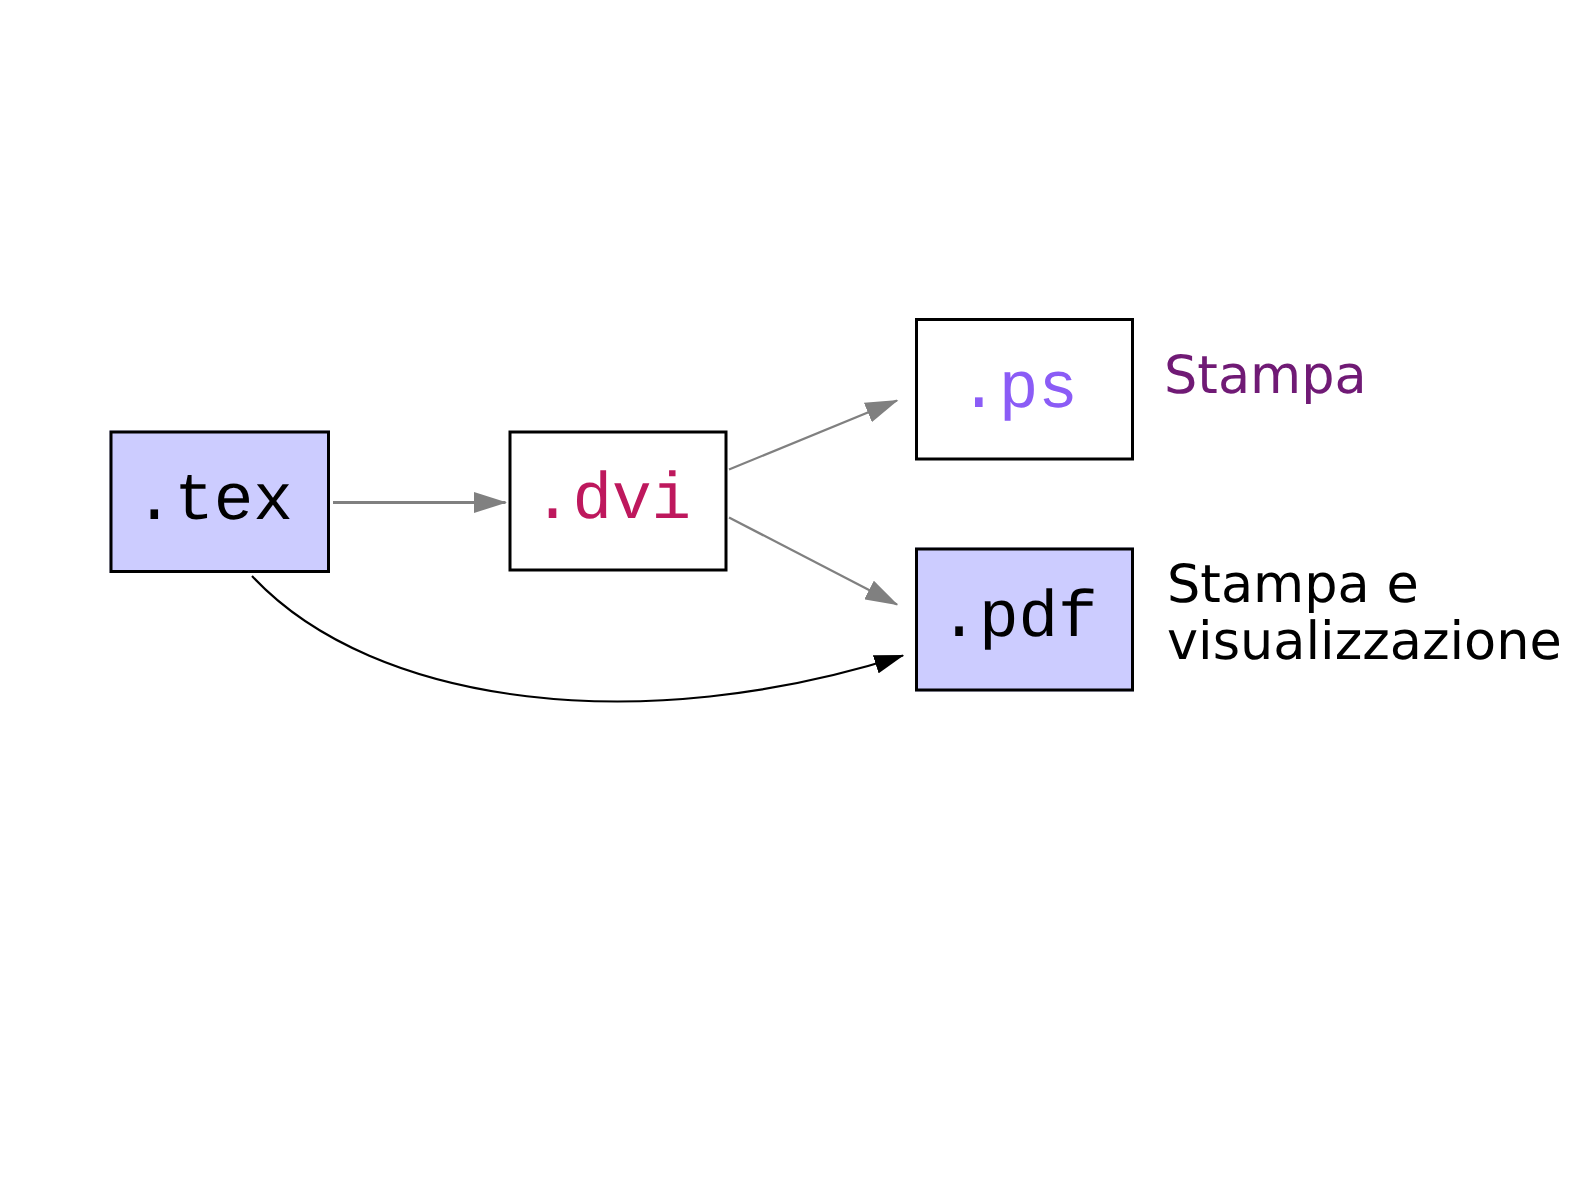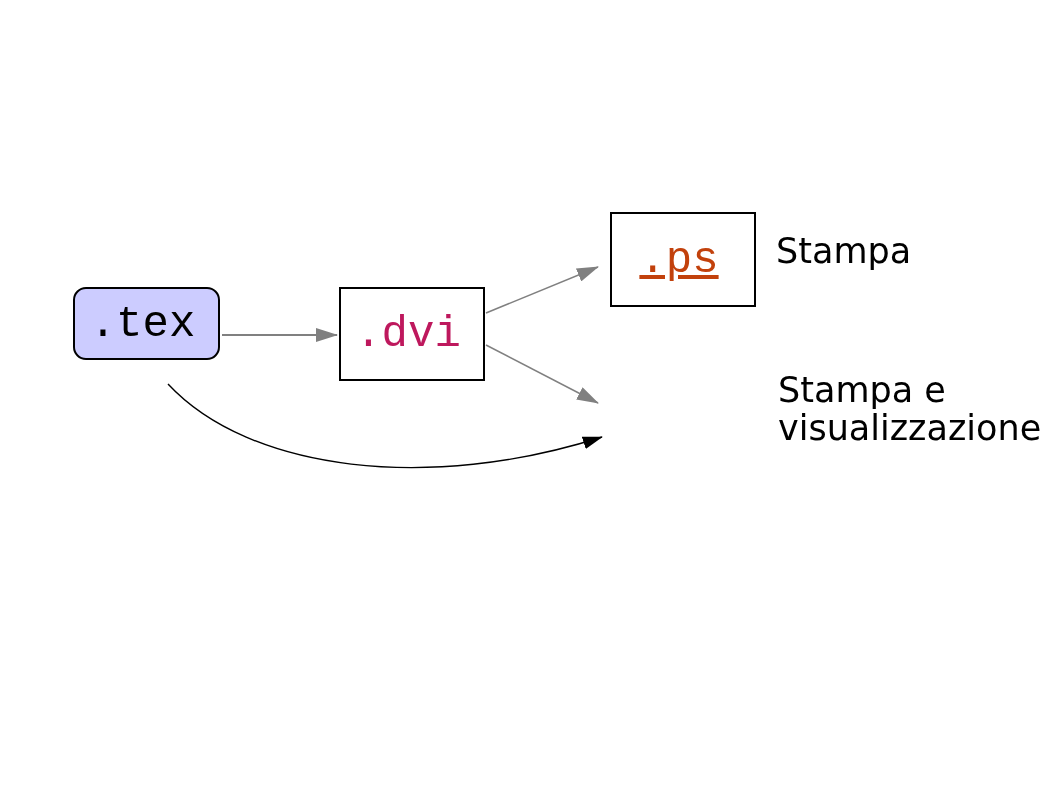--- a/index.html
+++ b/index.html
@@ -27,21 +27,21 @@
     box-sizing: border-box;
     border: 2px solid #000000;
     display: flex;
     align-items: center;
     justify-content: center;
     font-family: "Liberation Mono", "DejaVu Sans Mono", monospace;
     font-size: 44px;
     line-height: 1;
     padding-right: 8px; 
   }
-  .node-tex { left: 73px;  top: 287px; width: 147px; height: 73px; border-radius: 13px; }
+  .node-tex { left: 73px;  top: 287px; width: 147px; height: 95px; }
   .node-dvi { left: 339px; top: 287px; width: 146px; height: 94px; }
   .node-ps  { left: 610px; top: 212px; width: 146px; height: 95px; }
   .node-pdf { left: 610px; top: 365px; width: 146px; height: 96px; }
   .annotation {
     position: absolute;
     font-family: "DejaVu Sans", sans-serif;
     font-size: 35px;
     line-height: 38px;
     white-space: normal;
   }
@@ -69,22 +69,25 @@
   </svg>
 
   <div class="node node-tex" style="background: rgb(204, 204, 255); color: rgb(0, 0, 0);">
     <span>.tex</span>
   </div>
 
   <div class="node node-dvi" style="background: rgb(255, 255, 255); color: #be185d;">
     <span>.dvi</span>
   </div>
 
-  <div class="node node-ps" style="background: rgb(255, 255, 255); color: #c2410c; text-decoration: underline;">
+  <div class="node node-ps" style="background: rgb(255, 255, 255); color: #8b5cf6;">
     <span>.ps</span>
   </div>
 
+  <div class="node node-pdf" style="background: rgb(204, 204, 255); color: rgb(0, 0, 0);">
+    <span>.pdf</span>
+  </div>
 
-  <div class="annotation annotation-ps" style="color: #000000;">Stampa</div>
+  <div class="annotation annotation-ps" style="color: #701a75;">Stampa</div>
 
   <div class="annotation annotation-pdf" style="color: rgb(0, 0, 0);">Stampa e visualizzazione</div>
 
 </div>
 
 </body></html>

